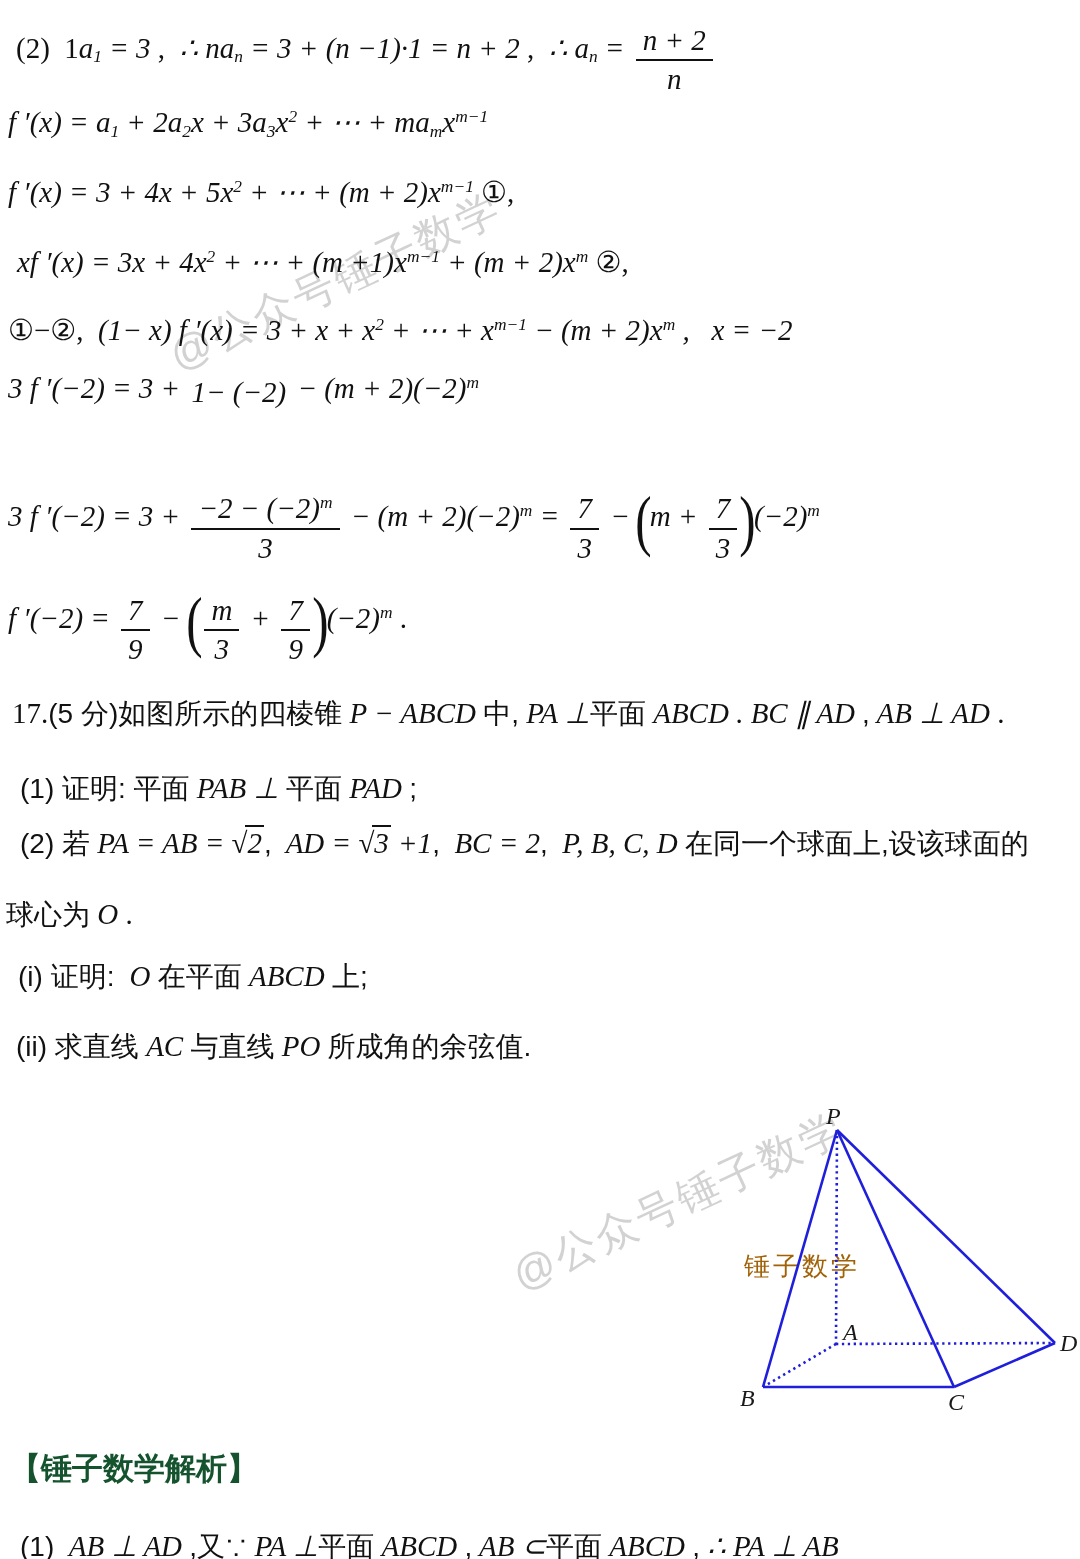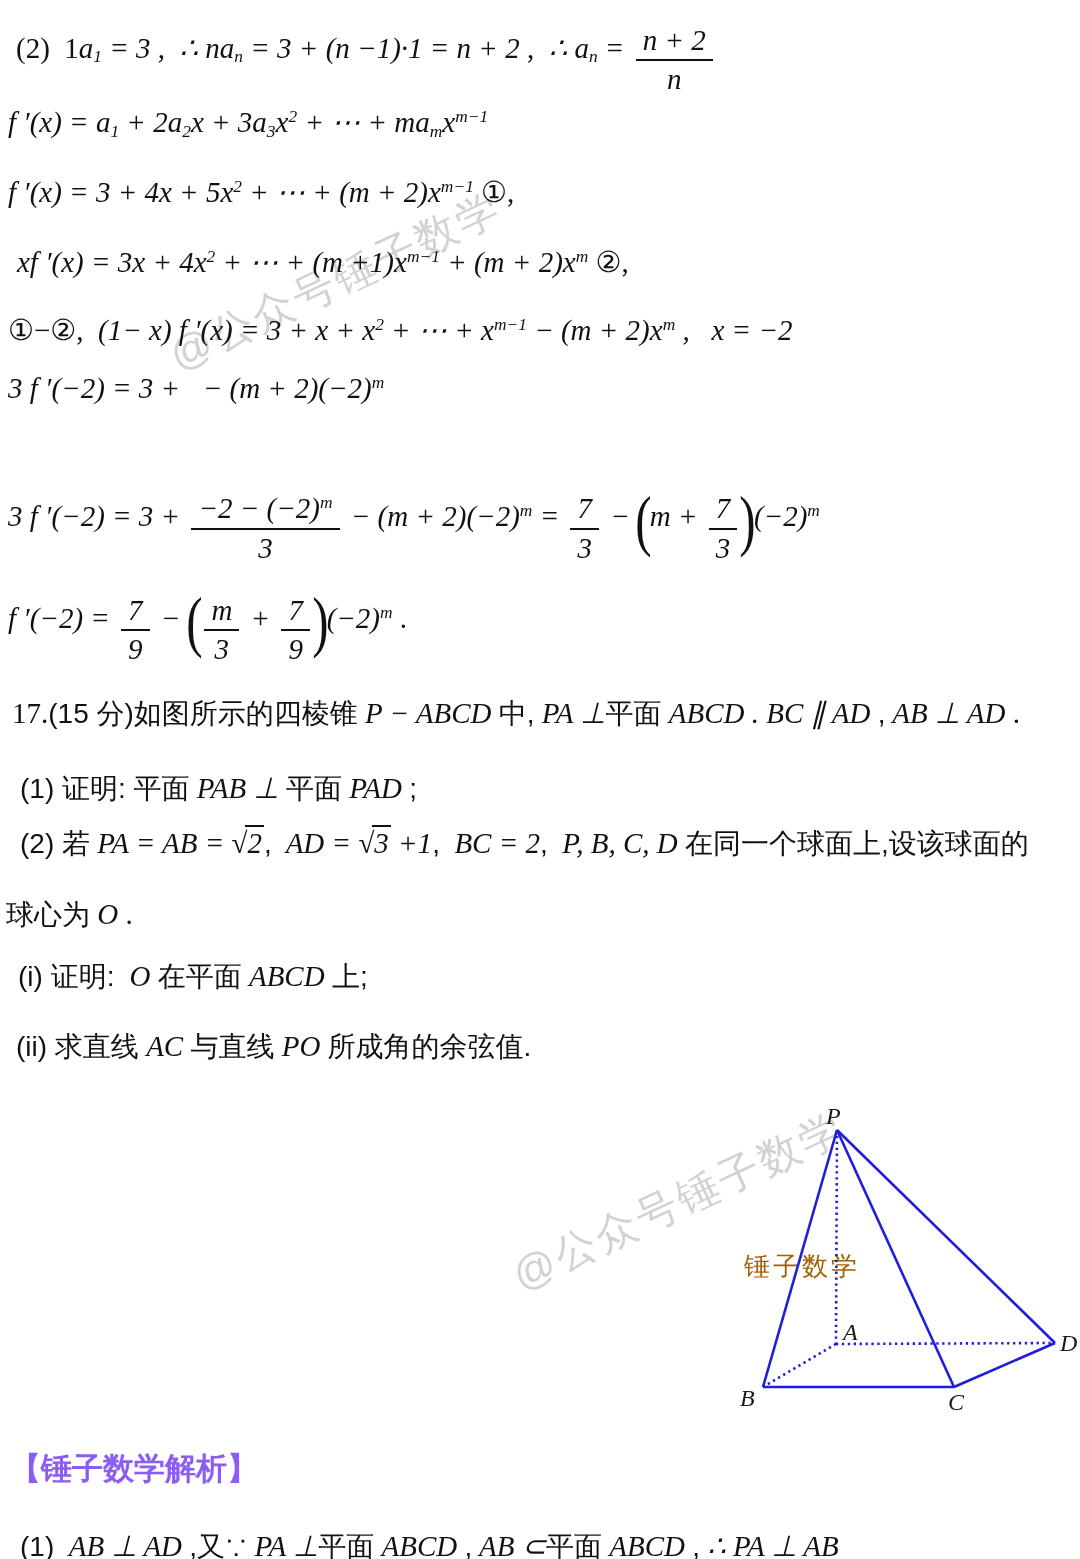--- a/index.html
+++ b/index.html
@@ -35,32 +35,32 @@
       <div class="wm" style="left: 172px; top: 330px; font-size: 42px; color: rgba(125, 125, 130, 0.35); transform: rotate(-25deg);">@公众号锤子数学</div>
       <div class="wm" style="left: 515px; top: 1250px; font-size: 42px; color: rgba(125, 125, 130, 0.35); transform: rotate(-25deg);">@公众号锤子数学</div>
       <div class="wm" style="left: 744px; top: 1249px; font-size: 26px; color: #a16207;">锤子数学</div>
     </div>
   <div id="doc">
       <div class="line" style="top: 6px; left: 16px;"><span class="rm">(2)  1</span><span class="m">a</span><sub>1</sub><span class="m"> = 3</span><span class="rm"> ,  </span><span class="m">∴ na</span><sub>n</sub><span class="m"> = 3 + (n −1)·1 = n + 2</span><span class="rm"> ,  </span><span class="m">∴ a</span><sub>n</sub><span class="m"> = </span><span class="frac"><span class="num"><span class="m">n + 2</span></span><span class="den"><span class="m">n</span></span></span></div>
       <div class="line" style="top: 106px; left: 8px;"><span class="m">f ′(x) = a</span><sub>1</sub><span class="m"> + 2a</span><sub>2</sub><span class="m">x + 3a</span><sub>3</sub><span class="m">x</span><sup>2</sup><span class="m"> + ⋯ + ma</span><sub>m</sub><span class="m">x</span><sup>m−1</sup></div>
       <div class="line" style="top: 176px; left: 8px;"><span class="m">f ′(x) = 3 + 4x + 5x</span><sup>2</sup><span class="m"> + ⋯ + (m + 2)x</span><sup>m−1</sup><span class="rm"> ①,</span></div>
       <div class="line" style="top: 246px; left: 17px;"><span class="m">xf ′(x) = 3x + 4x</span><sup>2</sup><span class="m"> + ⋯ + (m +1)x</span><sup>m−1</sup><span class="m"> + (m + 2)x</span><sup>m</sup><span class="rm"> ②,</span></div>
       <div class="line" style="top: 314px; left: 8px;"><span class="rm">①−②,  </span><span class="m">(1− x) f ′(x) = 3 + x + x</span><sup>2</sup><span class="m"> + ⋯ + x</span><sup>m−1</sup><span class="m"> − (m + 2)x</span><sup>m</sup><span class="m"> ,   x = −2</span></div>
-      <div class="line" style="top: 372px; left: 8px;"><span class="m">3 f ′(−2) = 3 + </span><span class="frac"></span><span class="m"> − (m + 2)(−2)</span><sup>m</sup></div>
+      <div class="line" style="top: 372px; left: 8px;"><span class="m">3 f ′(−2) = 3 + </span><span class="frac"><span class="den"><span class="m">1− (−2)</span></span></span><span class="m"> − (m + 2)(−2)</span><sup>m</sup></div>
       <div class="line" style="top: 474px; left: 8px;"><span class="m">3 f ′(−2) = 3 + </span><span class="frac"><span class="num"><span class="m">−2 − (−2)</span><sup>m</sup></span><span class="den"><span class="m">3</span></span></span><span class="m"> − (m + 2)(−2)</span><sup>m</sup><span class="m"> = </span><span class="frac"><span class="num"><span class="m">7</span></span><span class="den"><span class="m">3</span></span></span><span class="m"> − </span><span class="big">(</span><span class="m">m + </span><span class="frac"><span class="num"><span class="m">7</span></span><span class="den"><span class="m">3</span></span></span><span class="big">)</span><span class="m">(−2)</span><sup>m</sup></div>
       <div class="line" style="top: 576px; left: 8px;"><span class="m">f ′(−2) = </span><span class="frac"><span class="num"><span class="m">7</span></span><span class="den"><span class="m">9</span></span></span><span class="m"> − </span><span class="big">(</span><span class="frac"><span class="num"><span class="m">m</span></span><span class="den"><span class="m">3</span></span></span><span class="m"> + </span><span class="frac"><span class="num"><span class="m">7</span></span><span class="den"><span class="m">9</span></span></span><span class="big">)</span><span class="m">(−2)</span><sup>m</sup><span class="rm"> .</span></div>
-      <div class="line" style="top: 697px; left: 12px;"><span class="rm">17.</span><span class="cn">(15 分)如图所示的四棱锥</span><span class="m"> P − ABCD </span><span class="cn">中,</span><span class="m"> PA ⊥</span><span class="cn">平面</span><span class="m"> ABCD . BC ∥ AD </span><span class="cn">,</span><span class="m"> AB ⊥ AD </span><span class="rm">.</span></div>
+      <div class="line" style="top: 697px; left: 12px;"><span class="rm">17.</span><span class="cn">(5 分)如图所示的四棱锥</span><span class="m"> P − ABCD </span><span class="cn">中,</span><span class="m"> PA ⊥</span><span class="cn">平面</span><span class="m"> ABCD . BC ∥ AD </span><span class="cn">,</span><span class="m"> AB ⊥ AD </span><span class="rm">.</span></div>
       <div class="line" style="top: 772px; left: 20px;"><span class="cn">(1) 证明: 平面</span><span class="m"> PAB ⊥ </span><span class="cn">平面</span><span class="m"> PAD </span><span class="cn">;</span></div>
       <div class="line" style="top: 827px; left: 20px;"><span class="cn">(2) 若</span><span class="m"> PA = AB = </span><span class="sqrt"><span class="rt">√</span><span class="rb">2</span></span><span class="cn">,</span><span class="m">  AD = </span><span class="sqrt"><span class="rt">√</span><span class="rb">3</span></span><span class="m"> +1</span><span class="cn">,</span><span class="m">  BC = 2</span><span class="cn">,</span><span class="m">  P, B, C, D </span><span class="cn">在同一个球面上,设该球面的</span></div>
       <div class="line" style="top: 898px; left: 6px;"><span class="cn">球心为</span><span class="m"> O </span><span class="rm">.</span></div>
       <div class="line" style="top: 960px; left: 18px;"><span class="cn">(i) 证明: </span><span class="m"> O </span><span class="cn">在平面</span><span class="m"> ABCD </span><span class="cn">上;</span></div>
       <div class="line" style="top: 1030px; left: 16px;"><span class="cn">(ii) 求直线</span><span class="m"> AC </span><span class="cn">与直线</span><span class="m"> PO </span><span class="cn">所成角的余弦值.</span></div>
       <div class="line" style="top: 1518px; left: 20px; margin-top: 12px;"><span class="cn">(1) </span><span class="m"> AB ⊥ AD </span><span class="cn">,又∵</span><span class="m"> PA ⊥</span><span class="cn">平面</span><span class="m"> ABCD </span><span class="cn">,</span><span class="m"> AB ⊂</span><span class="cn">平面</span><span class="m"> ABCD </span><span class="cn">,</span><span class="m"> ∴ PA ⊥ AB</span></div>
     </div>
-  <div class="heading" style="color: #8b5cf6; font-family: Liberation Mono, monospace;">【锤子数学解析】</div>
+  <div class="heading" style="color: #14532d; font-family: Liberation Mono, monospace;">【锤子数学解析】</div>
   <svg id="diagram-svg" width="1080" height="1559" viewBox="0 0 1080 1559">
       <line x1="837" y1="1130" x2="836" y2="1344" stroke="#1f1fdb" stroke-width="2.6" stroke-dasharray="2.3 3.6"></line>
       <line x1="836" y1="1344" x2="763" y2="1387" stroke="#1f1fdb" stroke-width="2.6" stroke-dasharray="2.3 3.6"></line>
       <line x1="836" y1="1344" x2="1055" y2="1343" stroke="#1f1fdb" stroke-width="2.6" stroke-dasharray="2.3 3.6"></line>
       <line x1="837" y1="1130" x2="763" y2="1387" stroke="#1f1fdb" stroke-width="2.6"></line>
       <line x1="837" y1="1130" x2="954" y2="1387" stroke="#1f1fdb" stroke-width="2.6"></line>
       <line x1="837" y1="1130" x2="1055" y2="1343" stroke="#1f1fdb" stroke-width="2.6"></line>
       <line x1="763" y1="1387" x2="954" y2="1387" stroke="#1f1fdb" stroke-width="2.6"></line>
       <line x1="954" y1="1387" x2="1055" y2="1343" stroke="#1f1fdb" stroke-width="2.6"></line>
       <text x="826" y="1124" fill="#1a1a1a" style="font-family:&quot;Liberation Serif&quot;,serif;font-style:italic;font-size:24px;">P</text>

